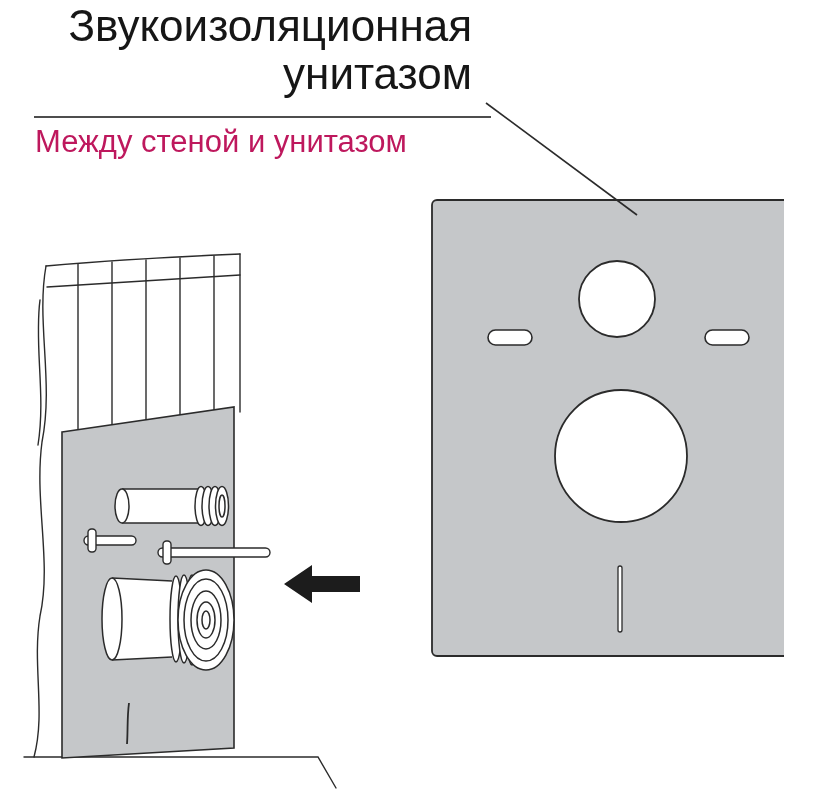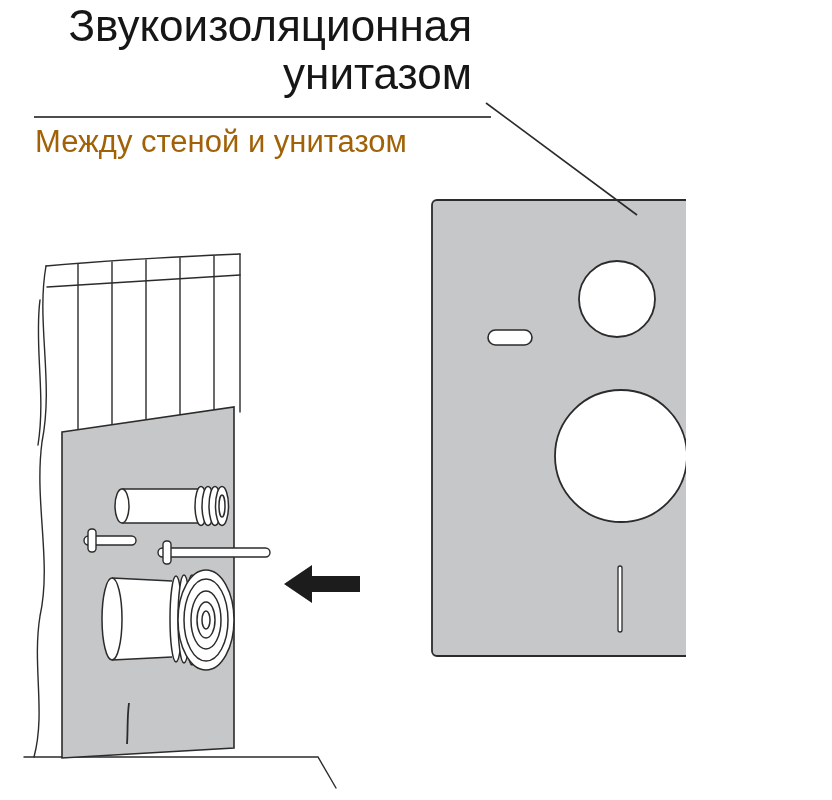--- a/index.html
+++ b/index.html
@@ -1,19 +1,19 @@
 <!DOCTYPE html>
 <html><head>
 <meta charset="utf-8">
 <style>
   * { box-sizing: border-box; }
   html, body { margin: 0; padding: 0; background: #ffffff; }
   .page {
     position: relative;
-    width: 686px;
+    width: 784px;
     height: 800px;
     background: #ffffff;
     font-family: "Liberation Sans", sans-serif;
     color: #141414;
     overflow: hidden;
   }
   .title {
     position: absolute;
     left: 30px;
     top: 2px;
@@ -33,21 +33,21 @@
     width: 457px;
     height: 1.5px;
     background: #4d4d4d;
   }
   .subtitle {
     position: absolute;
     left: 35px;
     top: 124px;
     font-size: 31px;
     font-weight: 400;
-    color: #a16207;
+    color: #be185d;
   }
   .diagram {
     position: absolute;
     left: 0;
     top: 0;
     width: 832px;
     height: 800px;
   }
 </style>
 </head>

